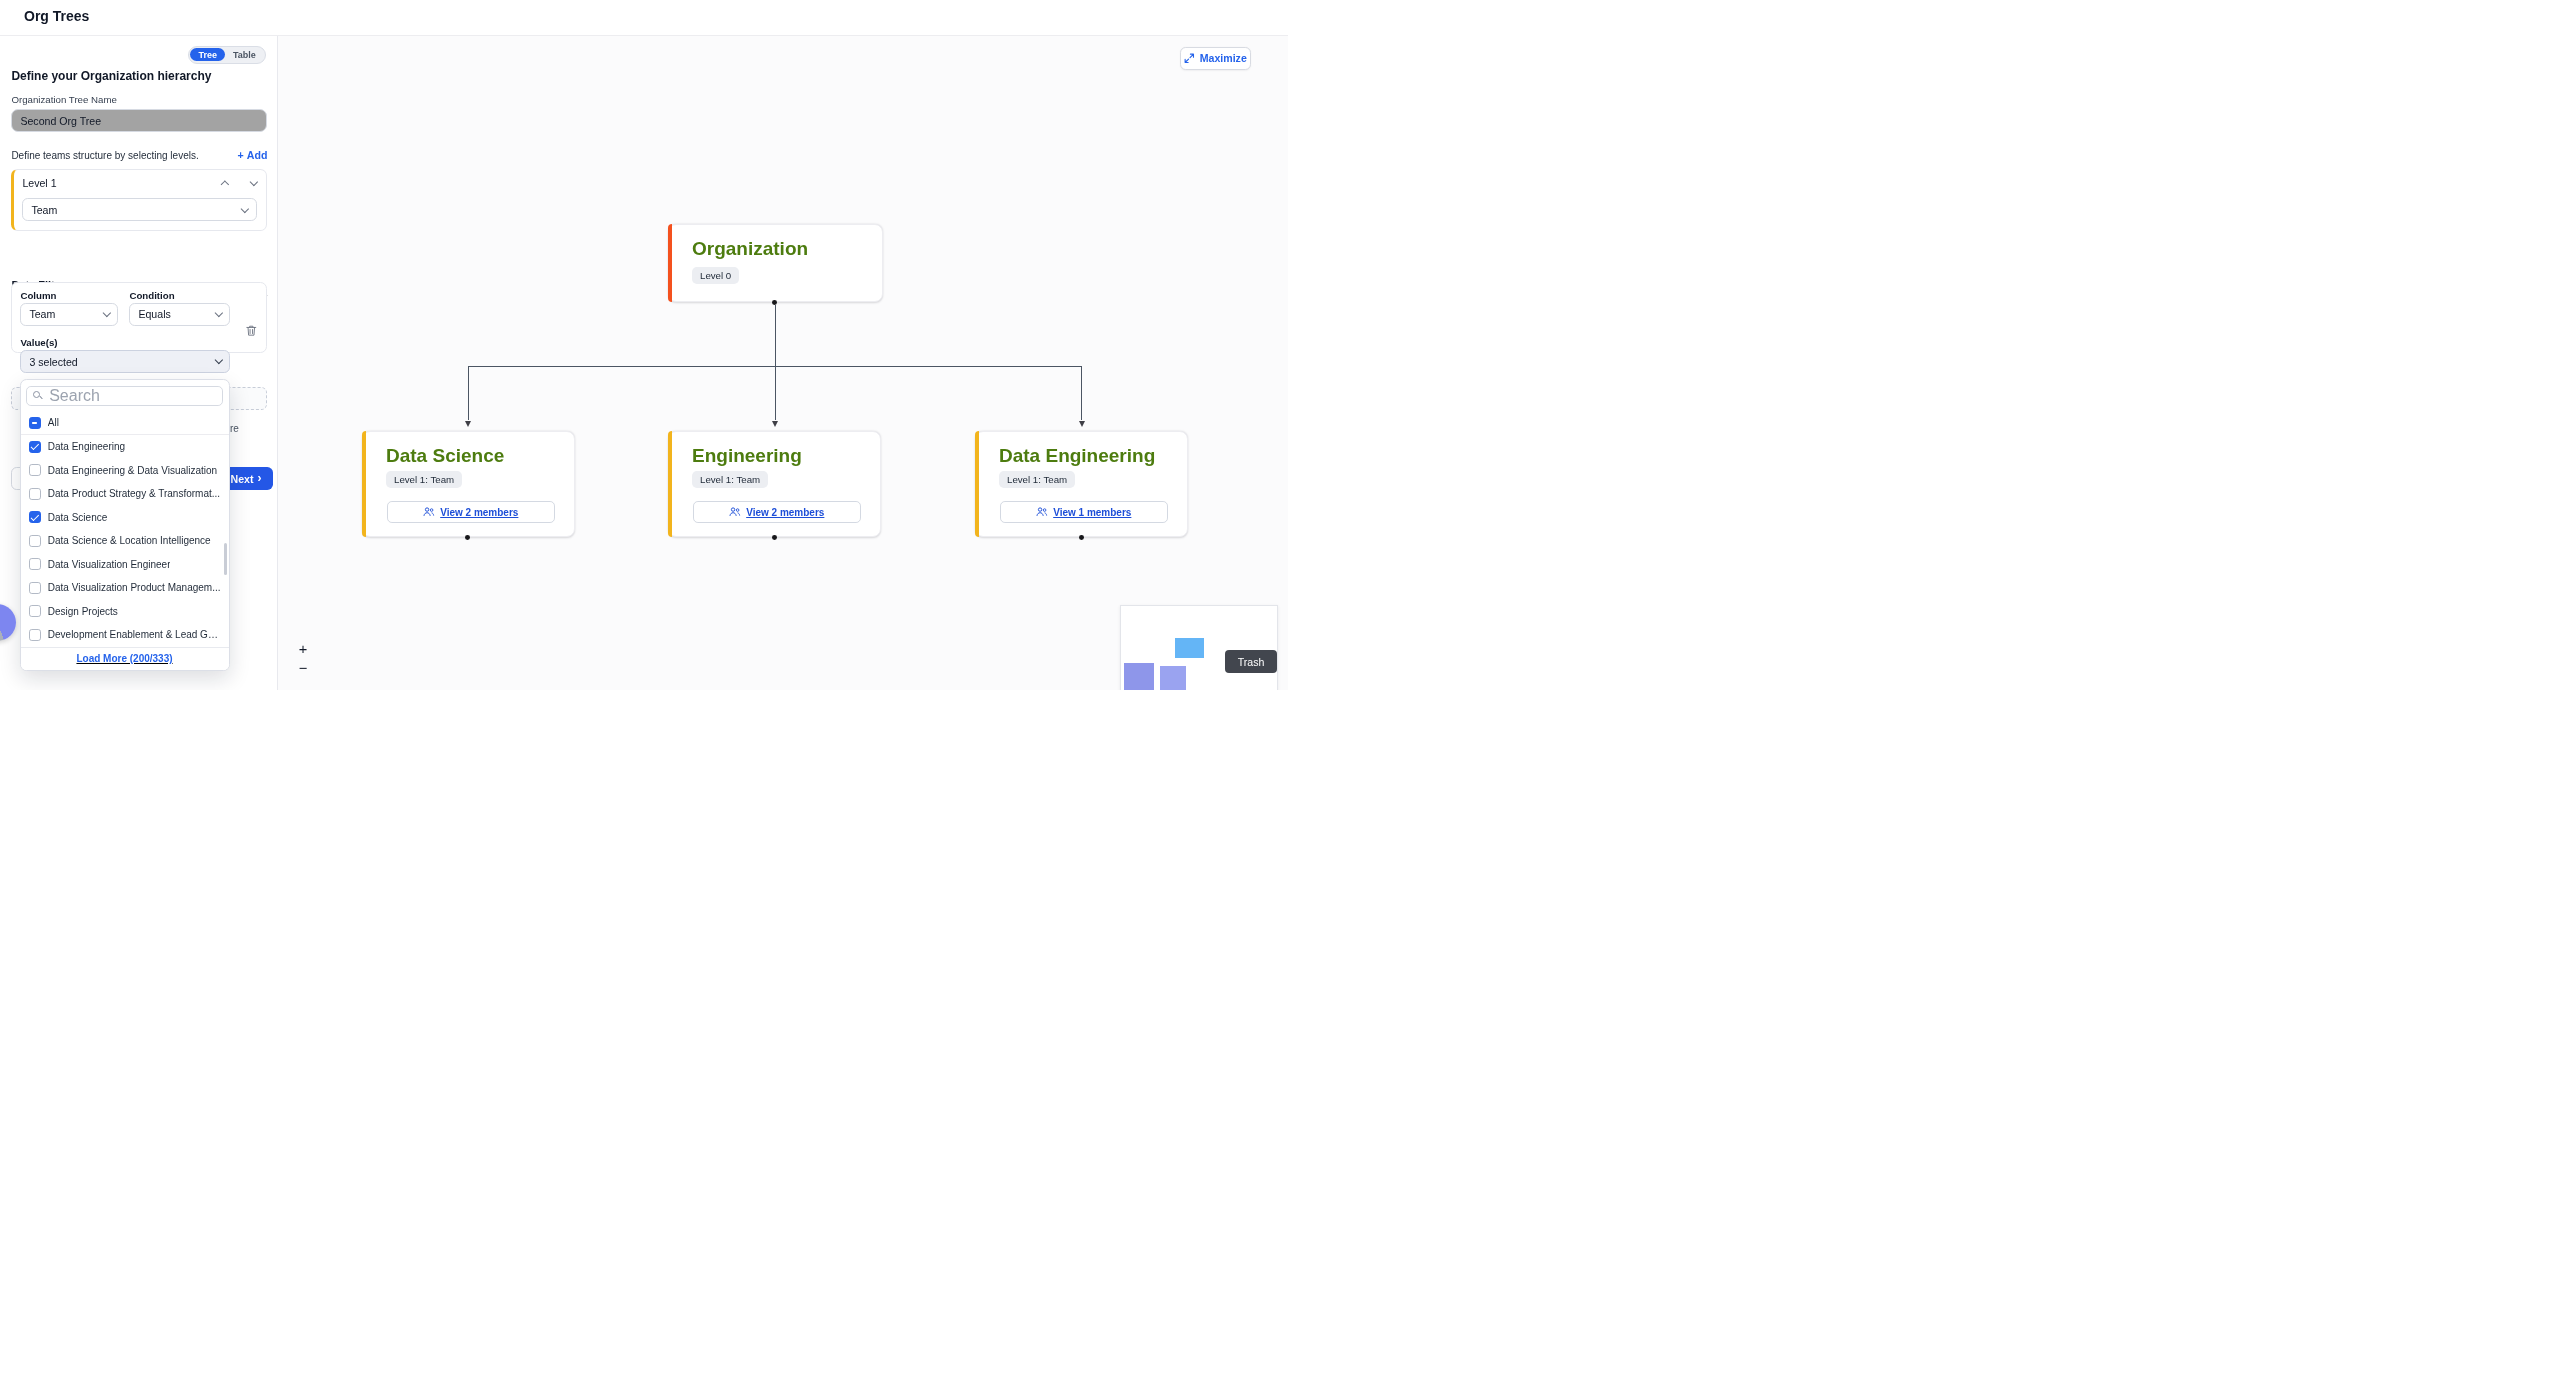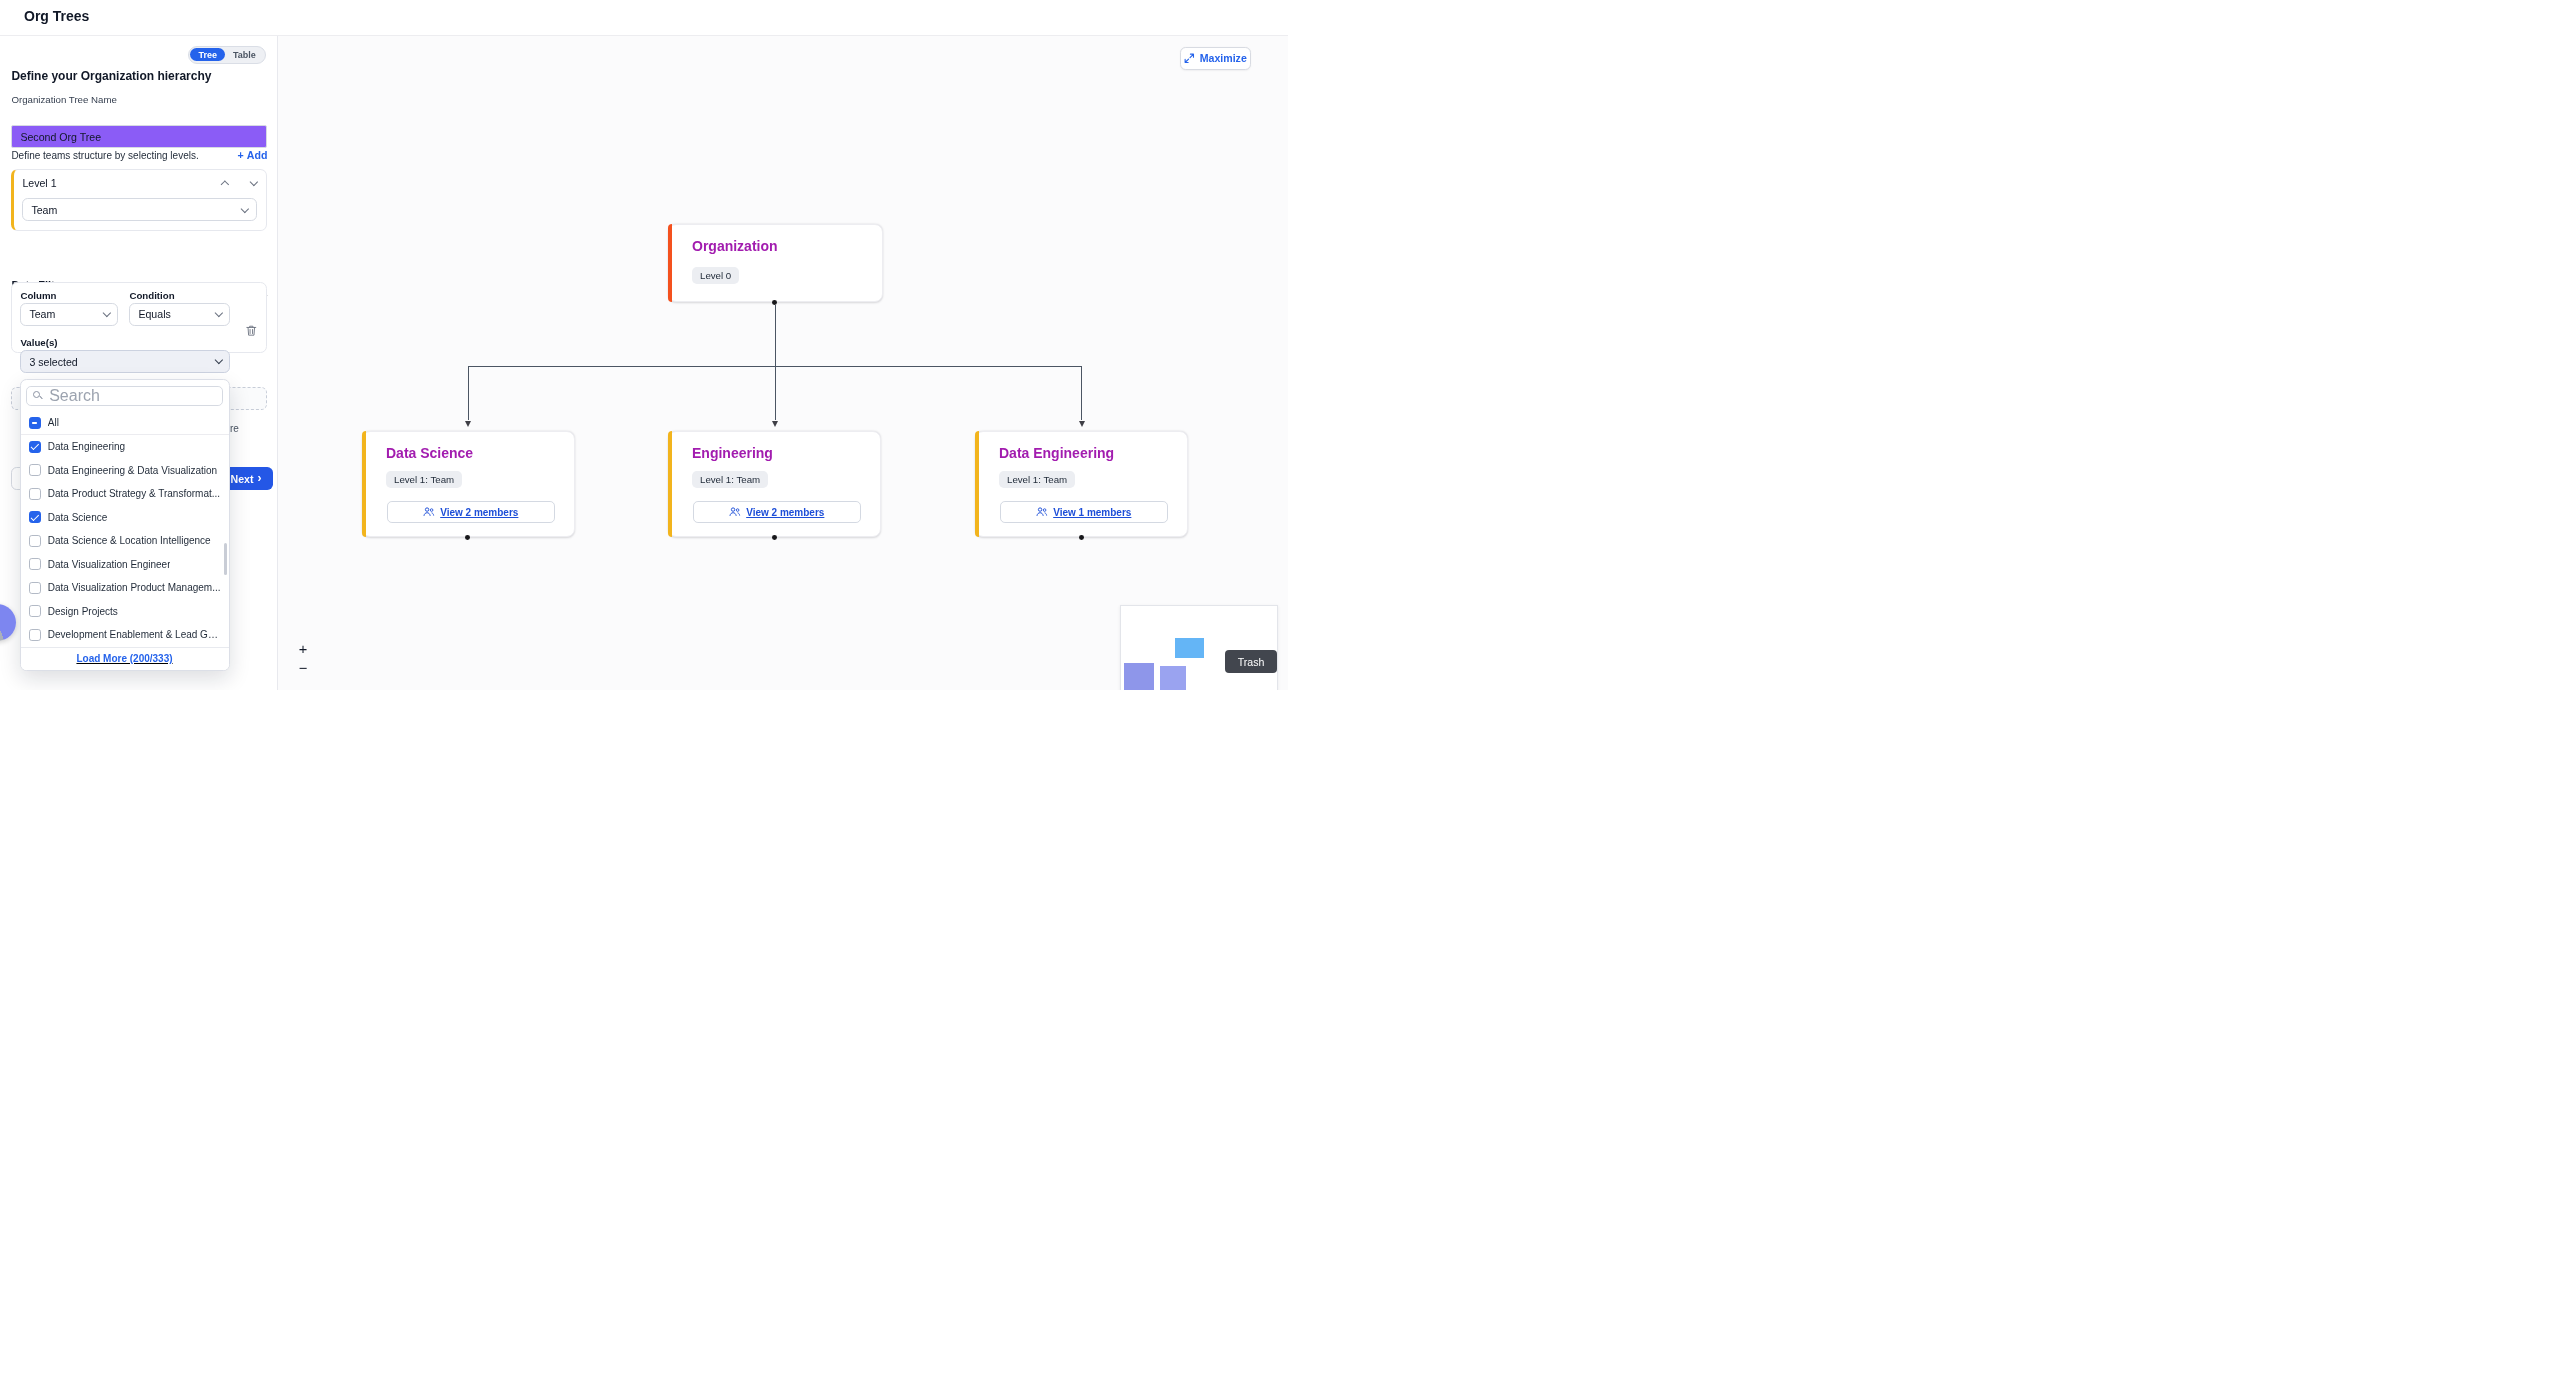--- a/index.html
+++ b/index.html
@@ -15,21 +15,21 @@
   
   #sidebar { position:absolute; left:0; top:36px; width:278px; bottom:0; background:#fff; border-right:0.8px solid #e8e9ee; z-index:3; }
 
   .seg-toggle { position:absolute; right:10.6px; top:9.7px; display:flex; align-items:center; background:#eef0f4; border:0.8px solid #dadee6; border-radius:811px; padding:1.6px; }
   .seg { font-size:9px; font-weight:700; padding:1.6px 8px; border-radius:811px; color:#4b5563; cursor:pointer; }
   .seg.active { background:#2563eb; color:#fff; }
 
   .sb-heading { position:absolute; left:11.4px; top:33px; font-size:12px; font-weight:700; color:#111827; }
   .sb-label { font-size:9.7px; color:#374151; }
   #tree-name-label { position:absolute; left:11.4px; top:58px; }
-  #tree-name-input { position:absolute; left:11.4px; top:73px; width:256px; height:23px; border:0.8px solid #d6dae2; border-radius:2px; padding:0 8px; font-size:10.6px; color:#111827; font-family:inherit; background:#8b5cf6;margin-top:16px; }
+  #tree-name-input { position:absolute; left:11.4px; top:73px; width:256px; height:23px; border:0.8px solid #d6dae2; border-radius:7px; padding:0 8px; font-size:10.6px; color:#111827; font-family:inherit; background:#a3a3a3; }
 
   #levels-hint-row { position:absolute; left:11.4px; top:113px; width:256px; display:flex; align-items:center; }
   #levels-hint { font-size:10px; color:#1f2937; }
   #add-level-btn { margin-left:auto; display:flex; align-items:center; gap:3.2px; color:#2563eb; font-size:10.6px; font-weight:700; cursor:pointer; background:none; border:none; font-family:inherit; }
 
   .level-card { position:absolute; left:11.4px; top:133px; width:256px; height:62px; background:#fff; border:0.8px solid #e6e8ee; border-left:3.2px solid #f2b41d; border-radius:6.5px; padding:7.3px 9.7px 7.3px 8px; }
   .level-head { display:flex; align-items:center; }
   .level-title { font-size:10.6px; color:#111827; }
   .level-head .chev { cursor:pointer; }
   .level-head .chev-up { margin-left:auto; margin-right:23px; }
@@ -88,21 +88,21 @@
   
   #floating-pie { position:absolute; left:-21px; top:604px; width:37px; height:37px; border-radius:50%; background:conic-gradient(from 160deg, #aab0ba 0 55%, #7d86f0 55% 100%); z-index:6; box-shadow:0 1.6px 4.9px rgba(0,0,0,.18); cursor:pointer; }
 
   
   #canvas { position:absolute; left:278px; top:36px; right:0; bottom:0; background:#fbfbfc; overflow:hidden;text-decoration:underline; }
 
   #maximize-btn { position:absolute; left:902px; top:10.6px; width:71px; height:23px; background:#fff; border:0.8px solid #d8dbe2; border-radius:5.7px; display:flex; align-items:center; justify-content:center; gap:4.9px; color:#2563eb; font-size:10.6px; font-weight:700; font-family:inherit; cursor:pointer; box-shadow:0 0.8px 1.6px rgba(16,24,40,.05); }
 
   .node-card { position:absolute; background:#fff; border:0.8px solid #ededf1; border-radius:8px; box-shadow:0 0.8px 2.4px rgba(16,24,40,.10), 0 0.8px 1.6px rgba(16,24,40,.06); }
   .node-accent { position:absolute; left:-0.8px; top:-0.8px; bottom:-0.8px; width:4px; border-radius:8px 0 0 8px; }
-  .node-title { position:absolute; left:23px; top:13px; font-size:14px; font-weight:700; color:#a21caf; }
+  .node-title { position:absolute; left:23px; top:13px; font-size:19px; font-weight:700; color:#4d7c0f; }
   .node-badge { position:absolute; left:23px; display:inline-block; background:#eceef2; color:#1f2937; font-size:9.7px; border-radius:4.9px; padding:3.2px 8px; }
   #root-card { left:390px; top:188px; width:215px; height:78px; }
   #root-card .node-badge { top:42px; }
   .child-card { width:213px; height:106px; top:395px; }
   .child-card .node-badge { top:39px; }
   #child-0 { left:84px; }
   #child-1 { left:390px; }
   #child-2 { left:697px; }
   .members-btn { position:absolute; left:24px; right:19.5px; top:69px; height:22px; background:#fff; border:0.8px solid #d4d9e2; border-radius:4.9px; display:flex; align-items:center; justify-content:center; gap:5.7px; cursor:pointer; font-family:inherit; }
   .members-btn .mb-label { color:#1d4ed8; font-size:10px; font-weight:700; text-decoration:underline; }

